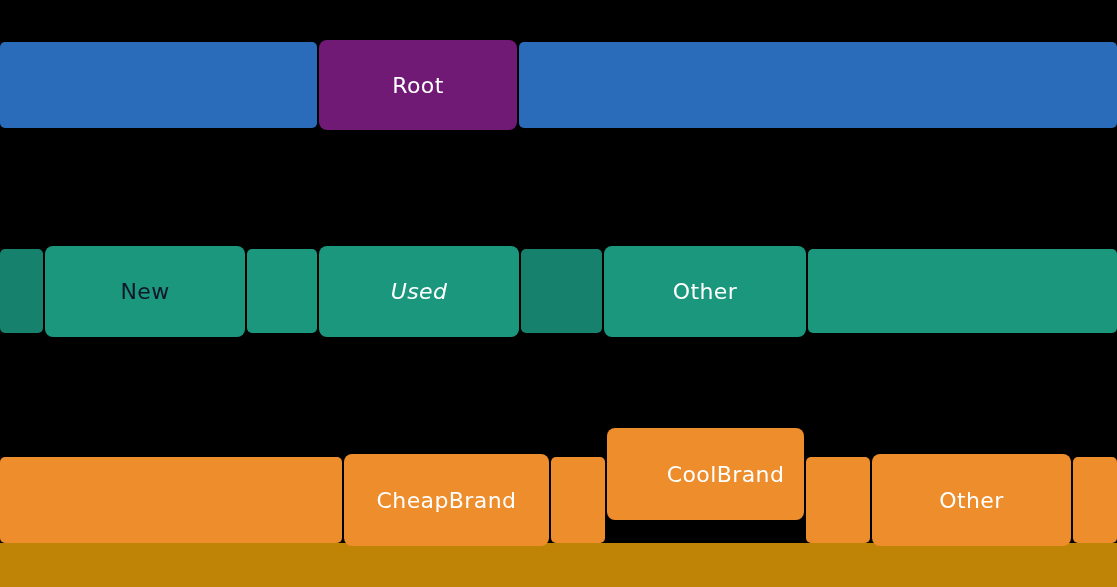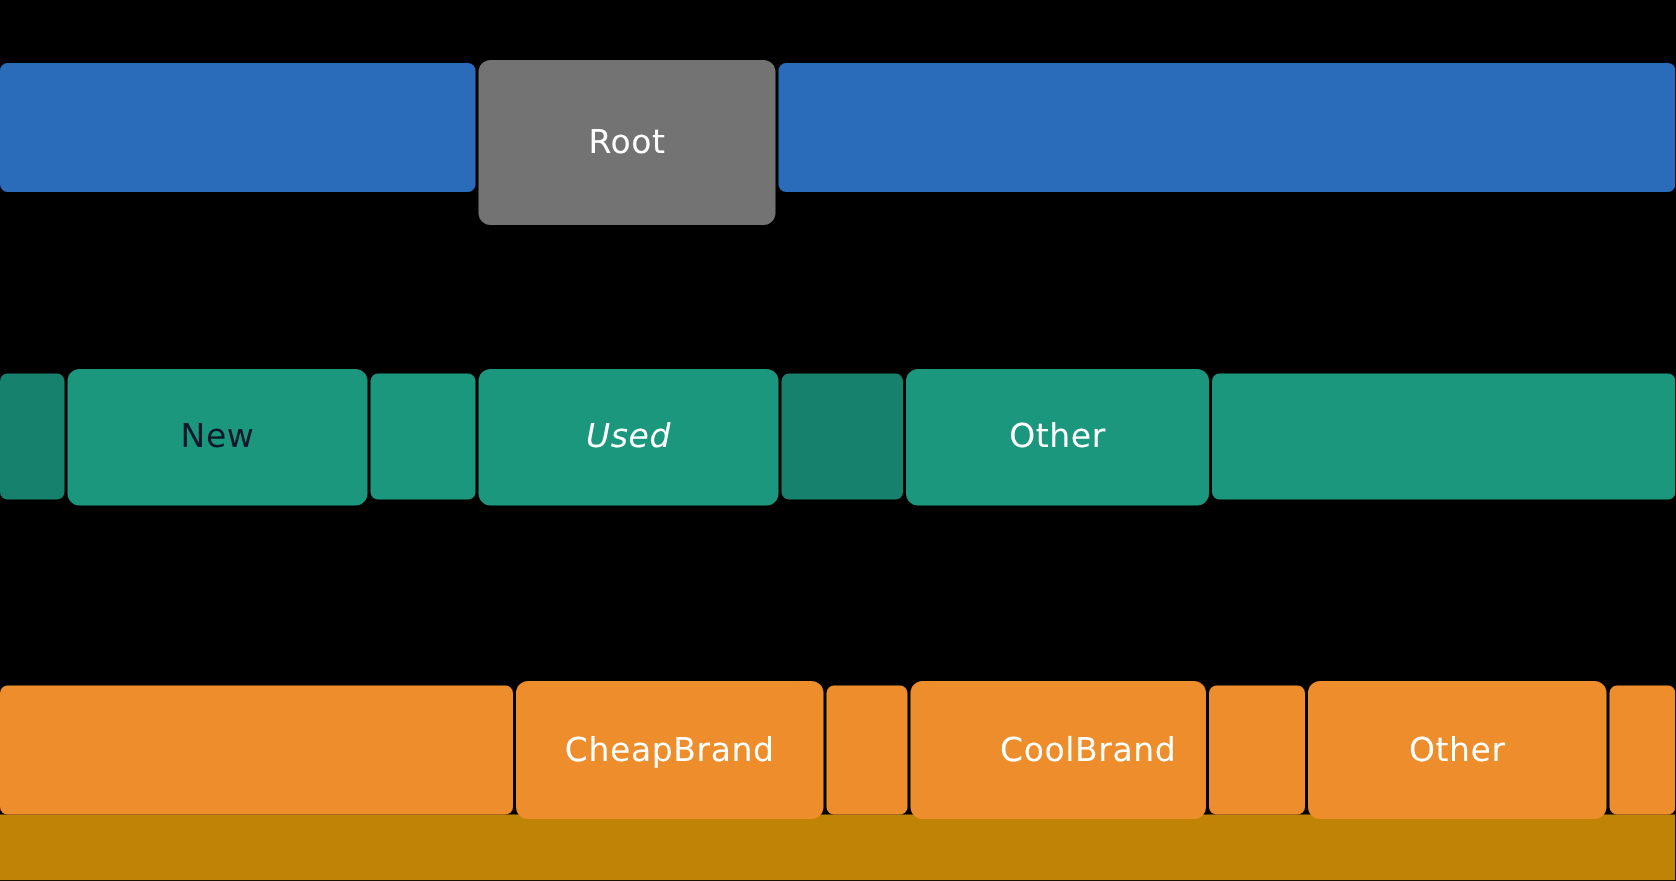--- a/index.html
+++ b/index.html
@@ -32,21 +32,21 @@
     letter-spacing: 0.4px;
     white-space: nowrap;
     pointer-events: none;
   }
 </style>
 </head>
 <body>
 
 <div id="stage" style="width: 1117px; height: 587px; background: rgb(0, 0, 0);">
     <div class="node short" style="left: 0px; width: 317.25px; top: 42px; height: 86px; background: rgb(43, 108, 186);"></div>
-    <div class="node tall" style="left: 318.75px; width: 198.5px; top: 40px; height: 110px; background: #737373;">
+    <div class="node tall" style="left: 318.75px; width: 198.5px; top: 40px; height: 90px; background: #701a75;">
       <span class="lbl" style="color: rgb(255, 255, 255);">Root</span>
     </div>
     <div class="node short" style="left: 518.75px; width: 598.25px; top: 42px; height: 86px; background: rgb(43, 108, 186);"></div>
     <div class="node short" style="left: 0px; width: 43.25px; top: 249px; height: 84px; background: rgb(22, 130, 109);"></div>
     <div class="node tall" style="left: 44.75px; width: 200.5px; top: 246px; height: 91px; background: rgb(27, 151, 126);">
       <span class="lbl" style="color: #0f172a;">New</span>
     </div>
     <div class="node short" style="left: 246.75px; width: 70.5px; top: 249px; height: 84px; background: rgb(27, 151, 126);"></div>
     <div class="node tall" style="left: 318.75px; width: 200.5px; top: 246px; height: 91px; background: rgb(27, 151, 126);">
       <span class="lbl" style="color: rgb(255, 255, 255); font-style: italic;">Used</span>
@@ -54,21 +54,21 @@
     <div class="node short" style="left: 520.75px; width: 81.5px; top: 249px; height: 84px; background: rgb(22, 130, 109);"></div>
     <div class="node tall" style="left: 603.75px; width: 202.5px; top: 246px; height: 91px; background: rgb(27, 151, 126);">
       <span class="lbl" style="color: rgb(255, 255, 255);">Other</span>
     </div>
     <div class="node short" style="left: 807.75px; width: 309.25px; top: 249px; height: 84px; background: rgb(27, 151, 126);"></div>
     <div class="node short" style="left: 0px; width: 342.25px; top: 457px; height: 86px; background: rgb(237, 141, 44);"></div>
     <div class="node tall" style="left: 343.75px; width: 205.5px; top: 454px; height: 92px; background: rgb(237, 141, 44);">
       <span class="lbl" style="color: rgb(255, 255, 255);">CheapBrand</span>
     </div>
     <div class="node short" style="left: 550.75px; width: 54.5px; top: 457px; height: 86px; background: rgb(237, 141, 44);"></div>
-    <div class="node tall" style="left: 606.75px; width: 197.5px; top: 454px; height: 92px; background: rgb(237, 141, 44); padding-left: 40px;">
+    <div class="node tall" style="left: 606.75px; width: 197.5px; top: 428px; height: 92px; background: rgb(237, 141, 44); padding-left: 40px;">
       <span class="lbl" style="color: rgb(255, 255, 255);">CoolBrand</span>
     </div>
     <div class="node short" style="left: 805.75px; width: 64.5px; top: 457px; height: 86px; background: rgb(237, 141, 44);"></div>
     <div class="node tall" style="left: 871.75px; width: 199.5px; top: 454px; height: 92px; background: rgb(237, 141, 44);">
       <span class="lbl" style="color: rgb(255, 255, 255);">Other</span>
     </div>
     <div class="node short" style="left: 1072.75px; width: 44.25px; top: 457px; height: 86px; background: rgb(237, 141, 44);"></div>
     <div class="node flat" style="left: 0px; width: 1117px; top: 543px; height: 44px; background: rgb(191, 132, 6);"></div>
   </div>
 

